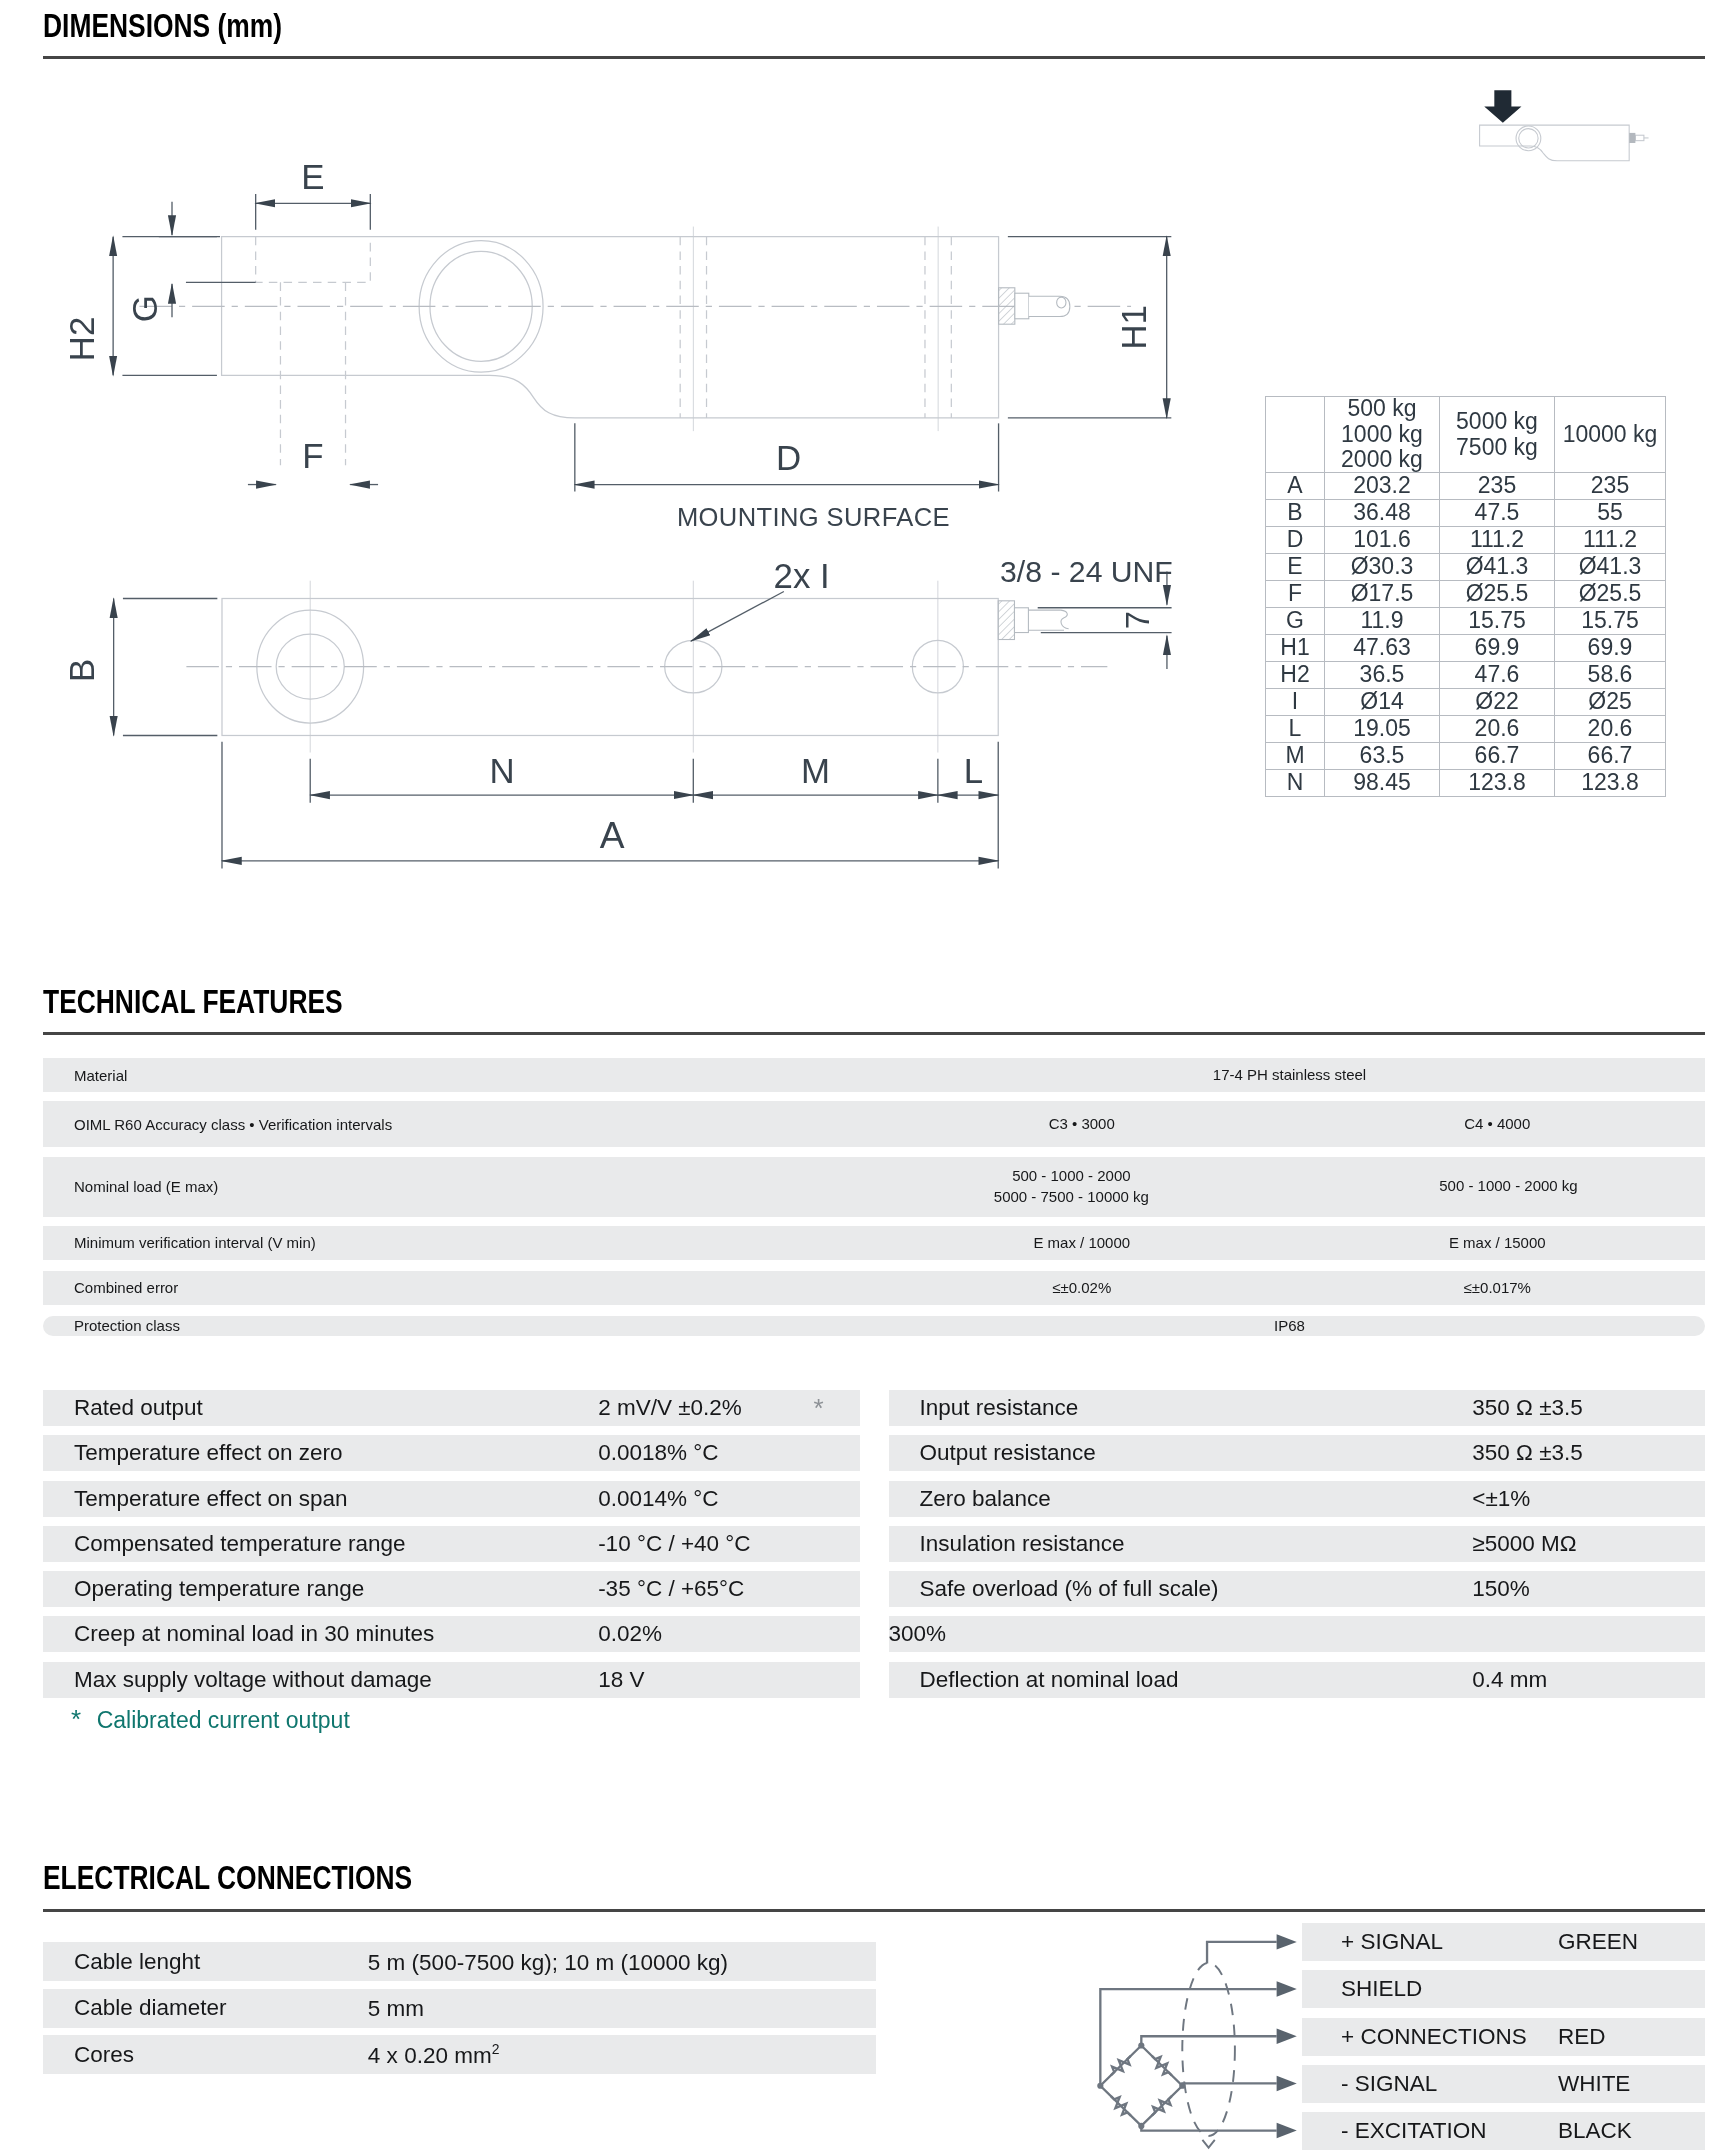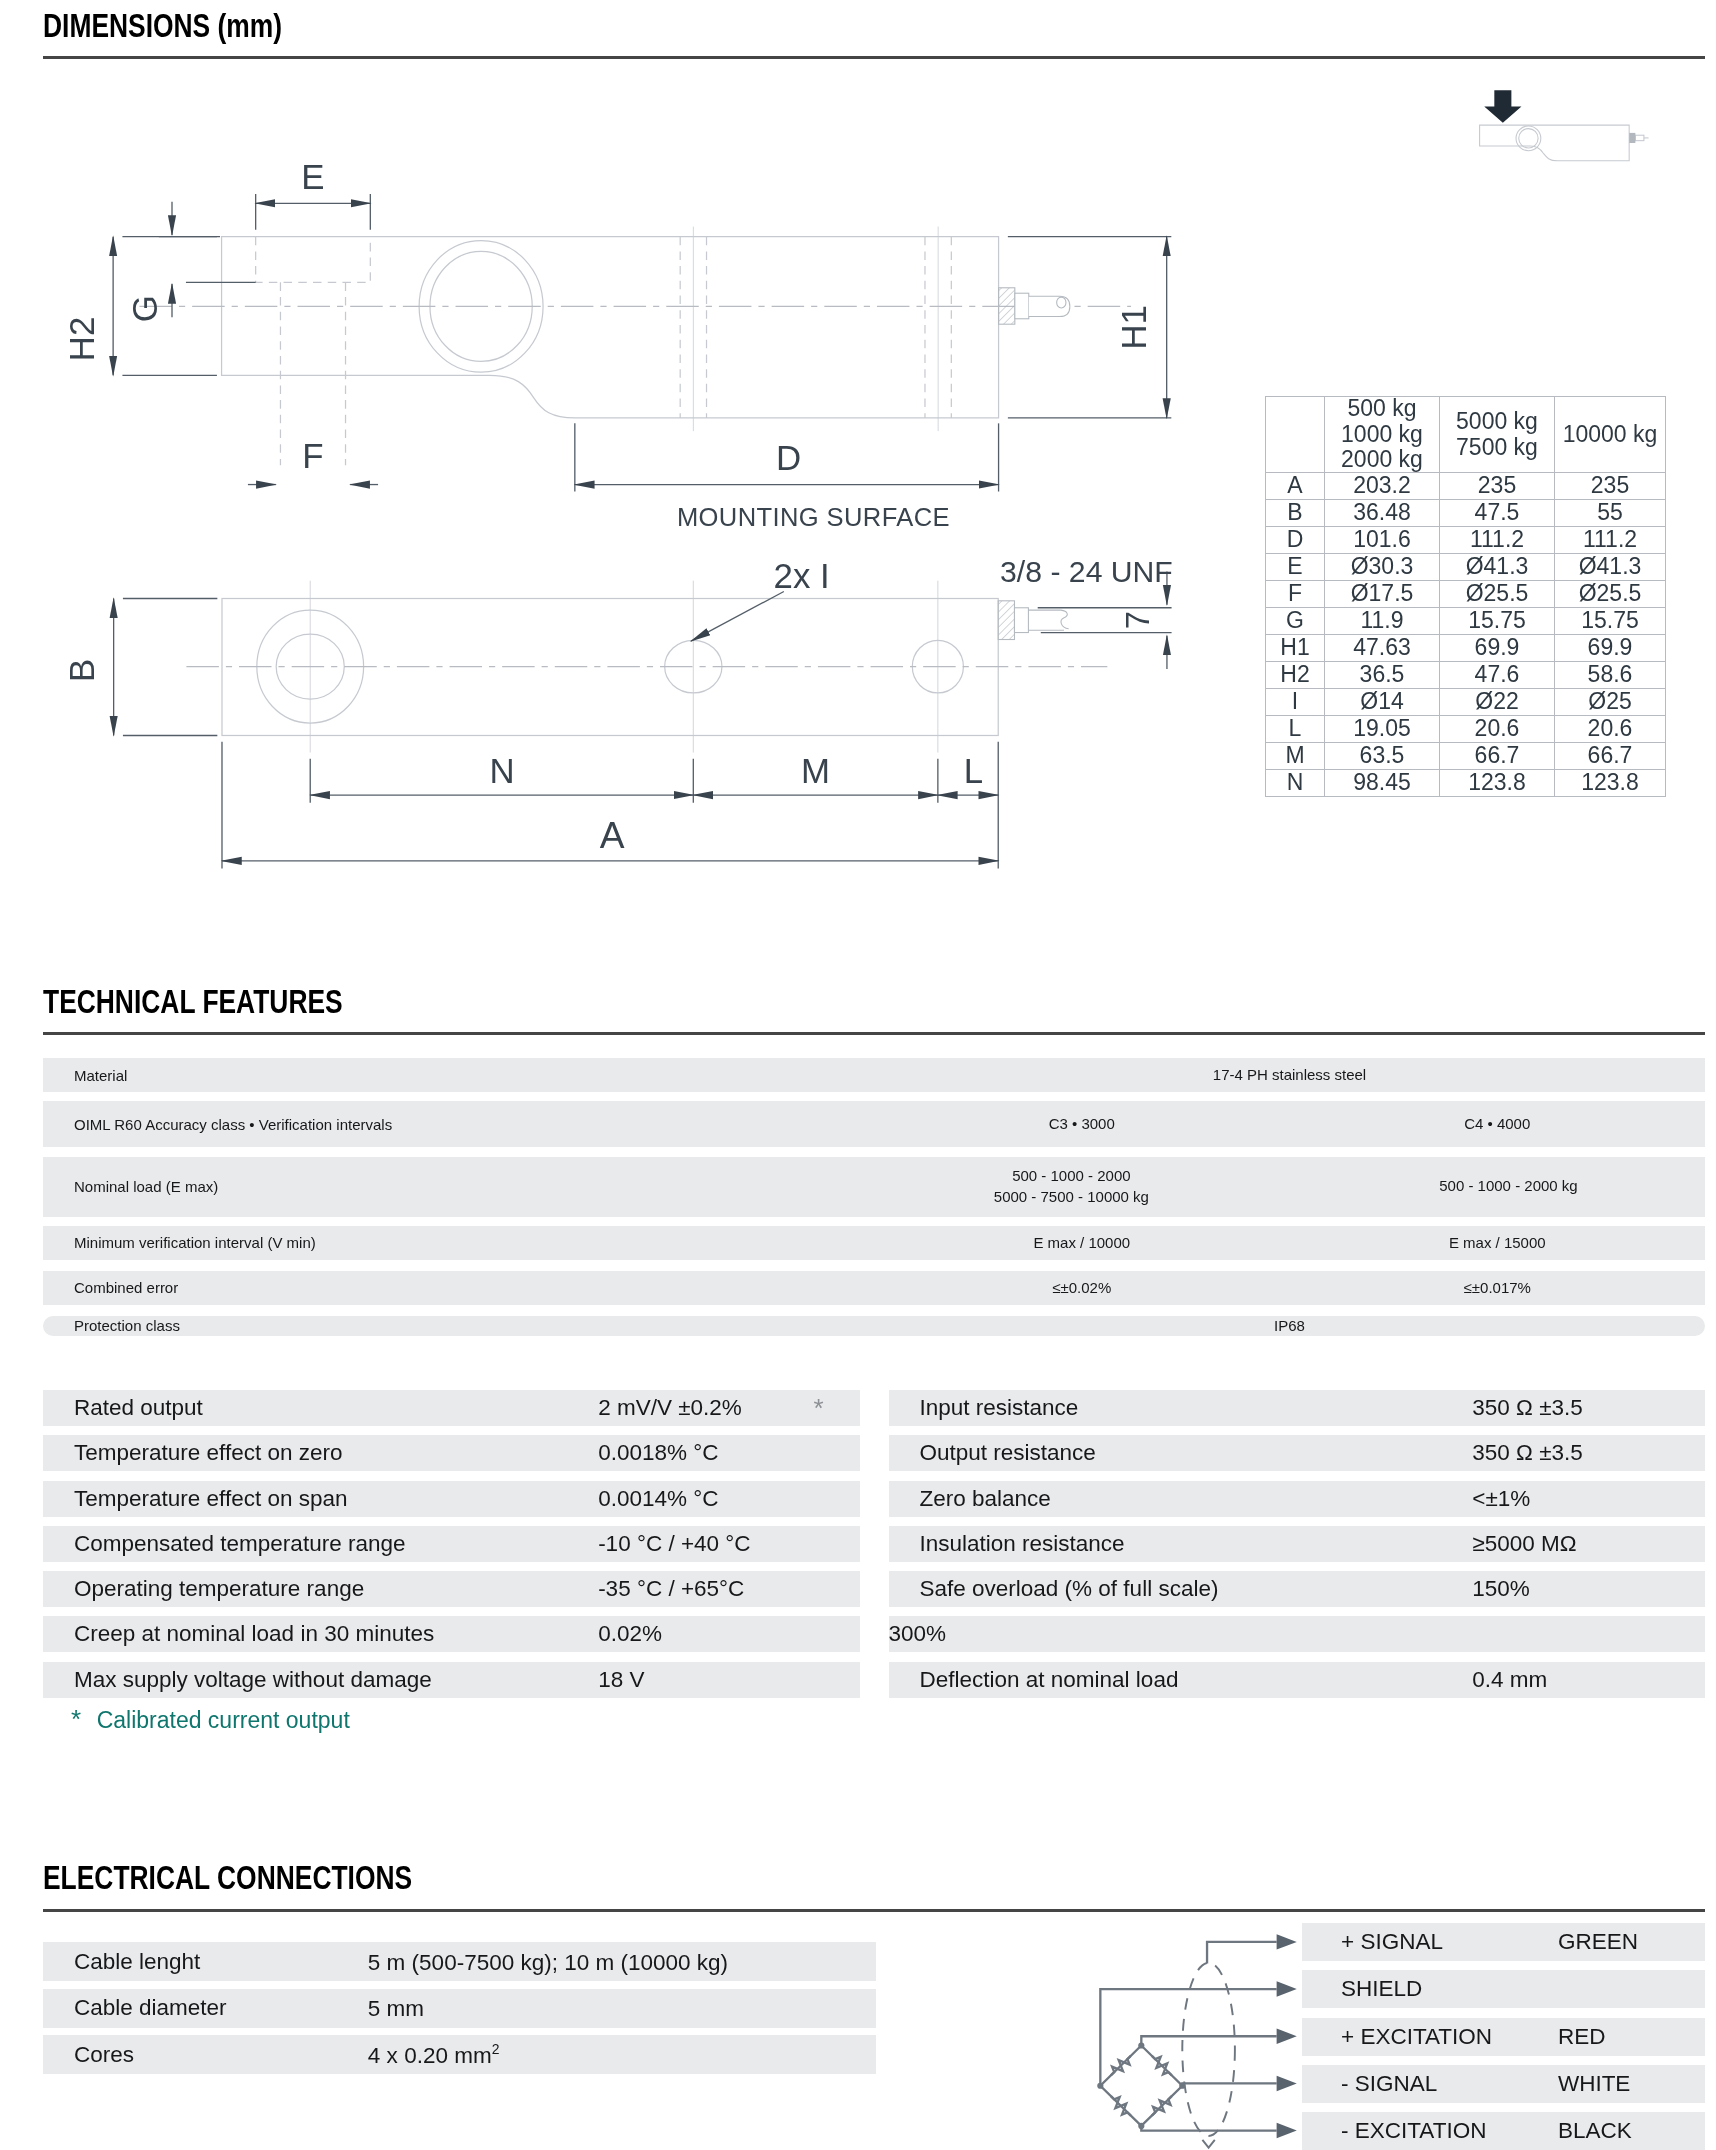--- a/index.html
+++ b/index.html
@@ -471,21 +471,21 @@
       <div class="wire-label">+ SIGNAL</div>
       <div class="wire-color">GREEN</div>
     </div>
 
     <div class="wire-row">
       <div class="wire-label">SHIELD</div>
       <div class="wire-color"></div>
     </div>
 
     <div class="wire-row">
-      <div class="wire-label">+ EXCITATION</div>
+      <div class="wire-label">+ CONNECTIONS</div>
       <div class="wire-color">RED</div>
     </div>
 
     <div class="wire-row">
       <div class="wire-label">- SIGNAL</div>
       <div class="wire-color">WHITE</div>
     </div>
 
     <div class="wire-row">
       <div class="wire-label">- EXCITATION</div>

